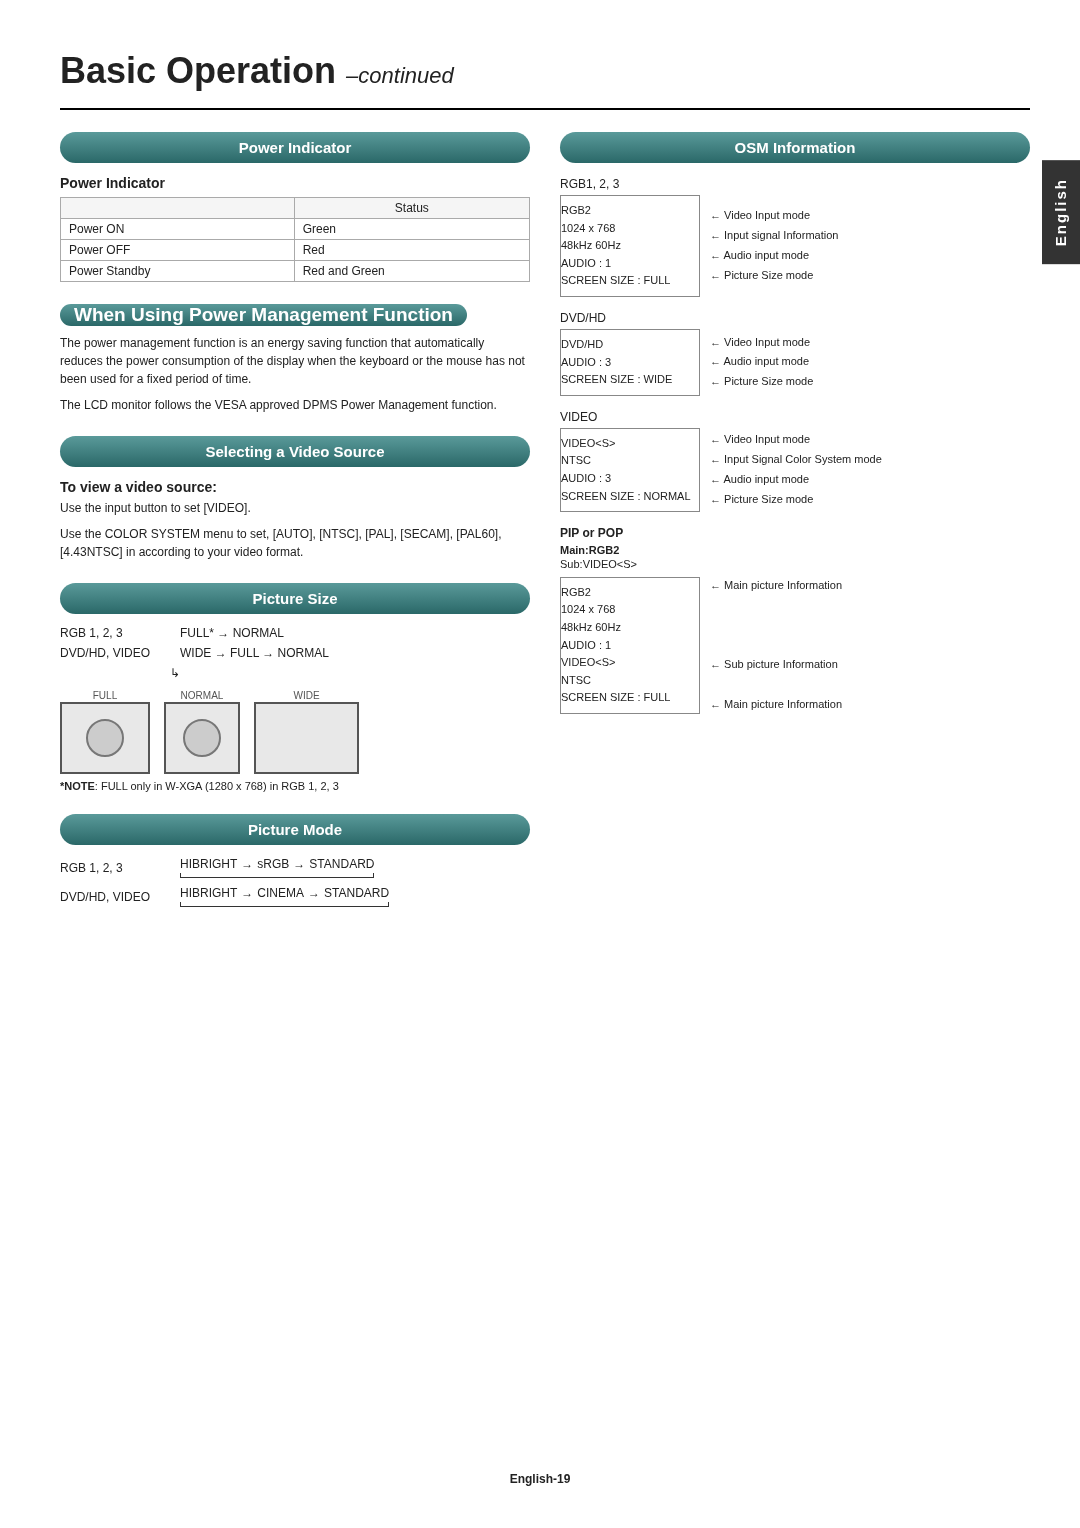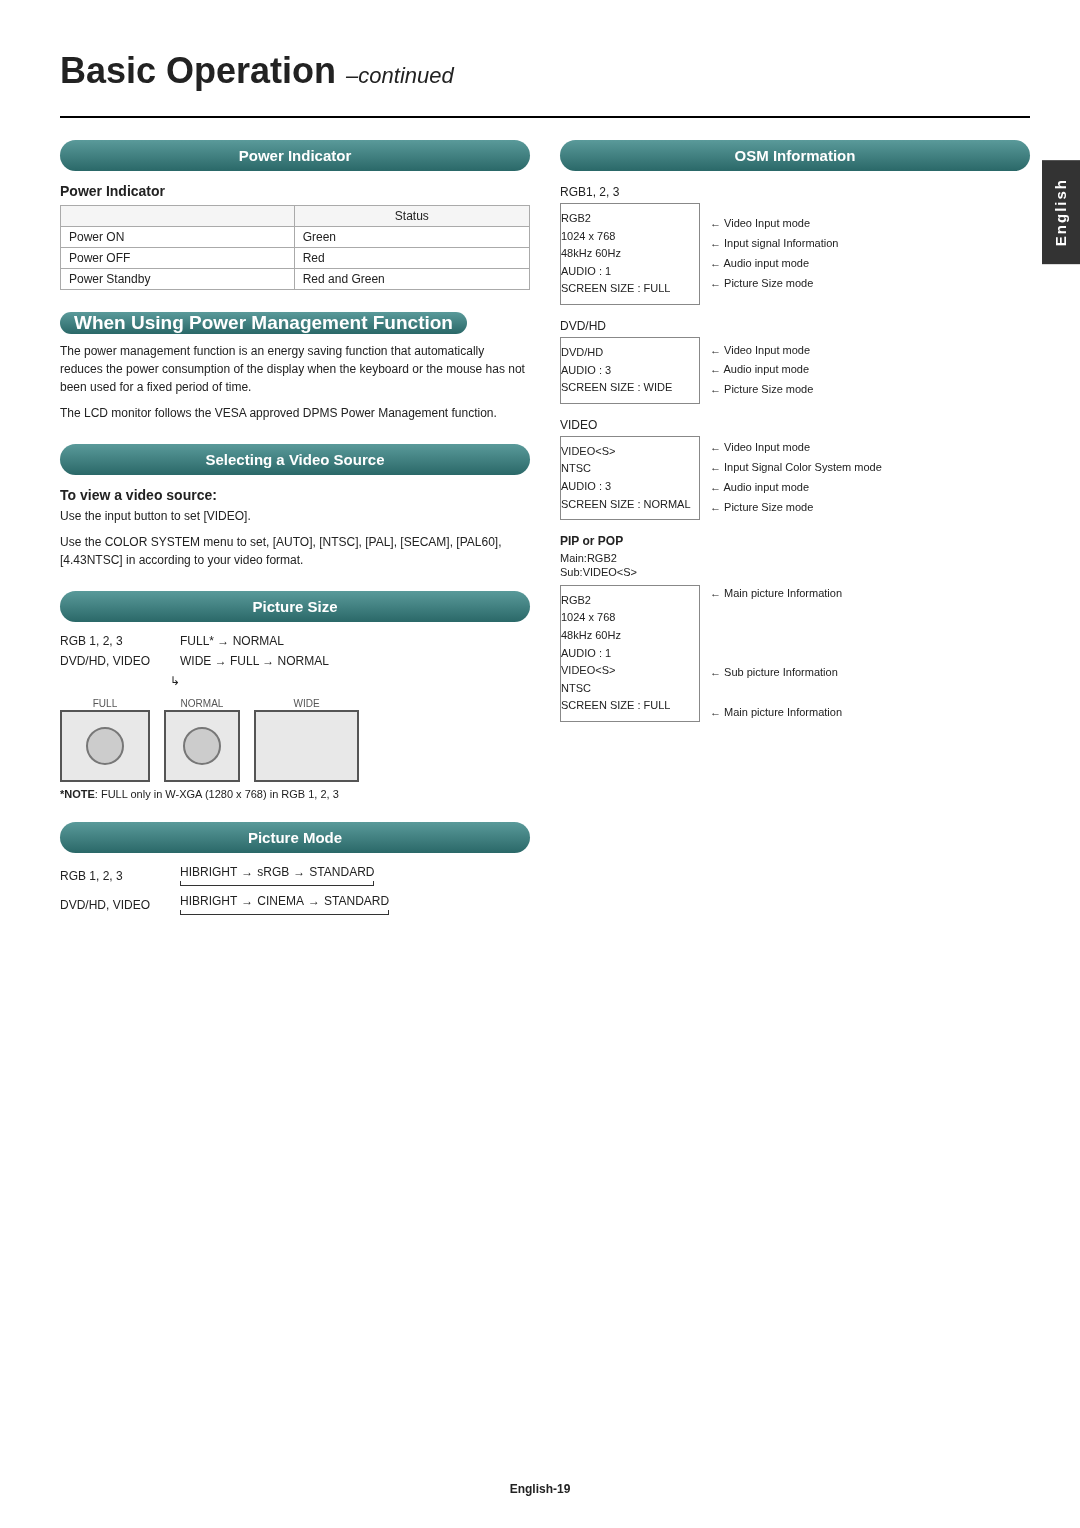--- a/index.html
+++ b/index.html
@@ -35,21 +35,21 @@
       transform: rotate(180deg);
       padding: 18px 10px;
       letter-spacing: 2px;
       border-radius: 0 0 0 0;
     }
 
     
     .page-title {
       font-size: 36px;
       font-weight: bold;
-      margin-bottom: 24px;
+      margin-bottom: 16px;
       margin-top: 10px;
     }
     .page-title .continued {
       font-size: 22px;
       font-weight: normal;
       font-style: italic;
     }
     .title-rule {
       border: none;
       border-top: 2px solid #000;
@@ -239,21 +239,21 @@
       font-size: 12px;
     }
 
     
     .page-footer {
       text-align: center;
       font-size: 12px;
       font-weight: bold;
       margin-top: 30px;
       position: absolute;
-      bottom: 32px;
+      bottom: 42px;
       left: 0;
       right: 0;
     }
 
     .video-source-label {
       font-weight: bold;
       font-size: 14px;
       margin-bottom: 4px;
     }
   </style>
@@ -436,21 +436,21 @@
         </div>
         <div class="osm-arrows">
           <div>← Video Input mode</div>
           <div>← Input Signal Color System mode</div>
           <div>← Audio input mode</div>
           <div>← Picture Size mode</div>
         </div>
       </div>
 
       <div class="osm-label"><strong>PIP or POP</strong></div>
-      <div style="font-size: 11px; margin-bottom: 2px;">Main:RGB2</div>
+      <div style="font-size: 11px; margin-bottom: 2px; font-weight: bold;">Main:RGB2</div>
       <div style="font-size: 11px; margin-bottom: 6px;">Sub:VIDEO&lt;S&gt;</div>
       <div class="osm-box-row">
         <div class="osm-box">
           <div>RGB2</div>
           <div>1024 x 768</div>
           <div>48kHz  60Hz</div>
           <div>AUDIO : 1</div>
           <div>VIDEO&lt;S&gt;</div>
           <div>NTSC</div>
           <div>SCREEN SIZE : FULL</div>

